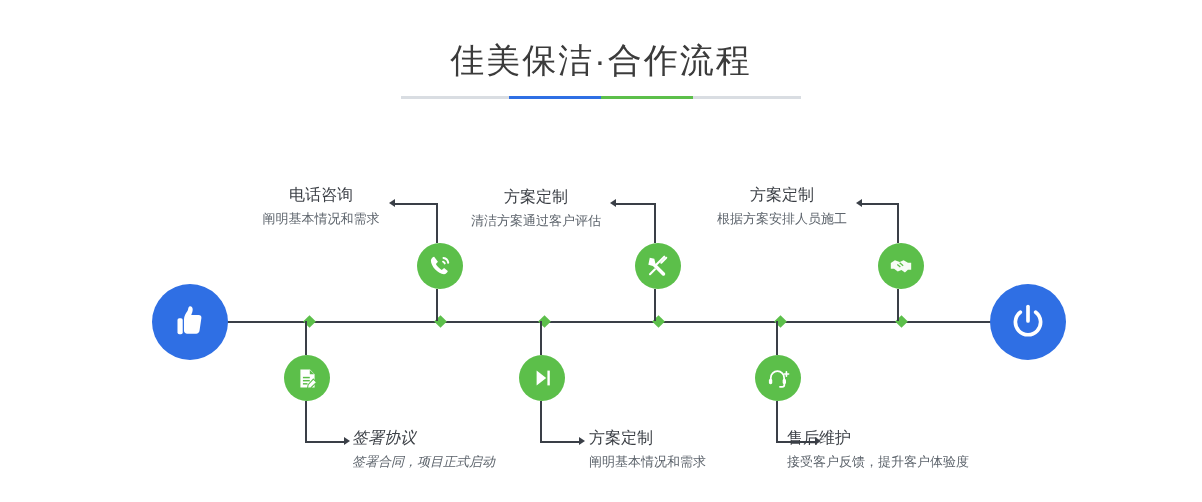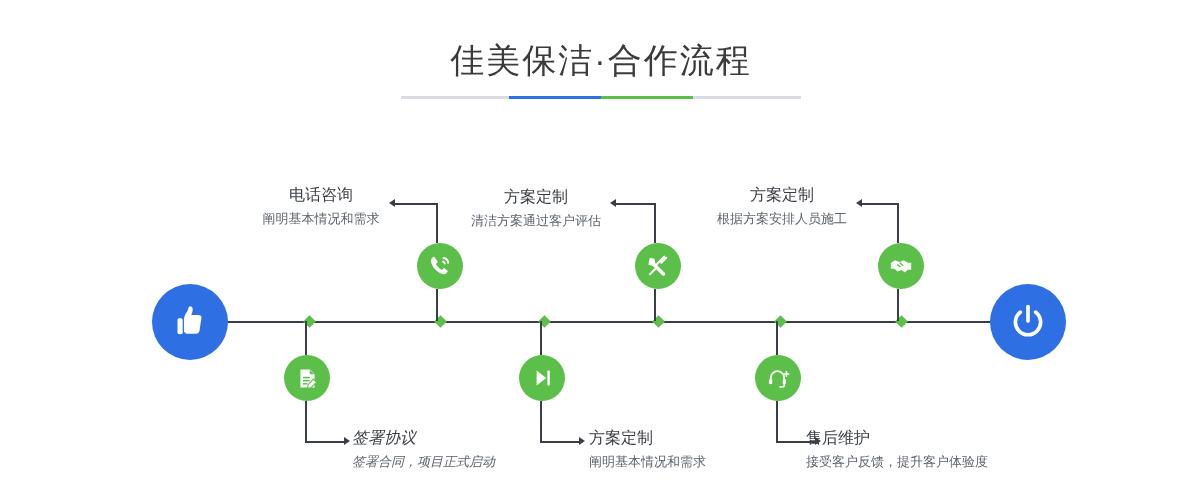--- a/index.html
+++ b/index.html
@@ -291,18 +291,18 @@
         <rect x="16" y="12.4" width="3.2" height="5" rx="1.4" fill="#ffffff" stroke="none"></rect>
         <path d="M17.6 17.4 v0.6 a2 2 0 0 1 -2 2 h-2.2"></path>
         <path d="M19.6 5.6 v4.2 M17.5 7.7 h4.2" stroke-width="1.6"></path>
       </svg>
     </span>
   </div>
   <div class="conn v" style="left:776px; top:321px; height:34px;"></div>
   <div class="conn v" style="left:776px; top:401px; height:41px;"></div>
   <div class="conn h" style="left:776px; top:441px; width:40px;"></div>
   <div class="arrow right" style="left:815px; top:437px;"></div>
-  <div class="lbl down" style="left:806px; top:428px;">
+  <div class="lbl down" style="left:787px; top:428px;">
     <div class="t">售后维护</div>
     <div class="d">接受客户反馈，提升客户体验度</div>
   </div>
 
 </div>
 
 </body></html>

